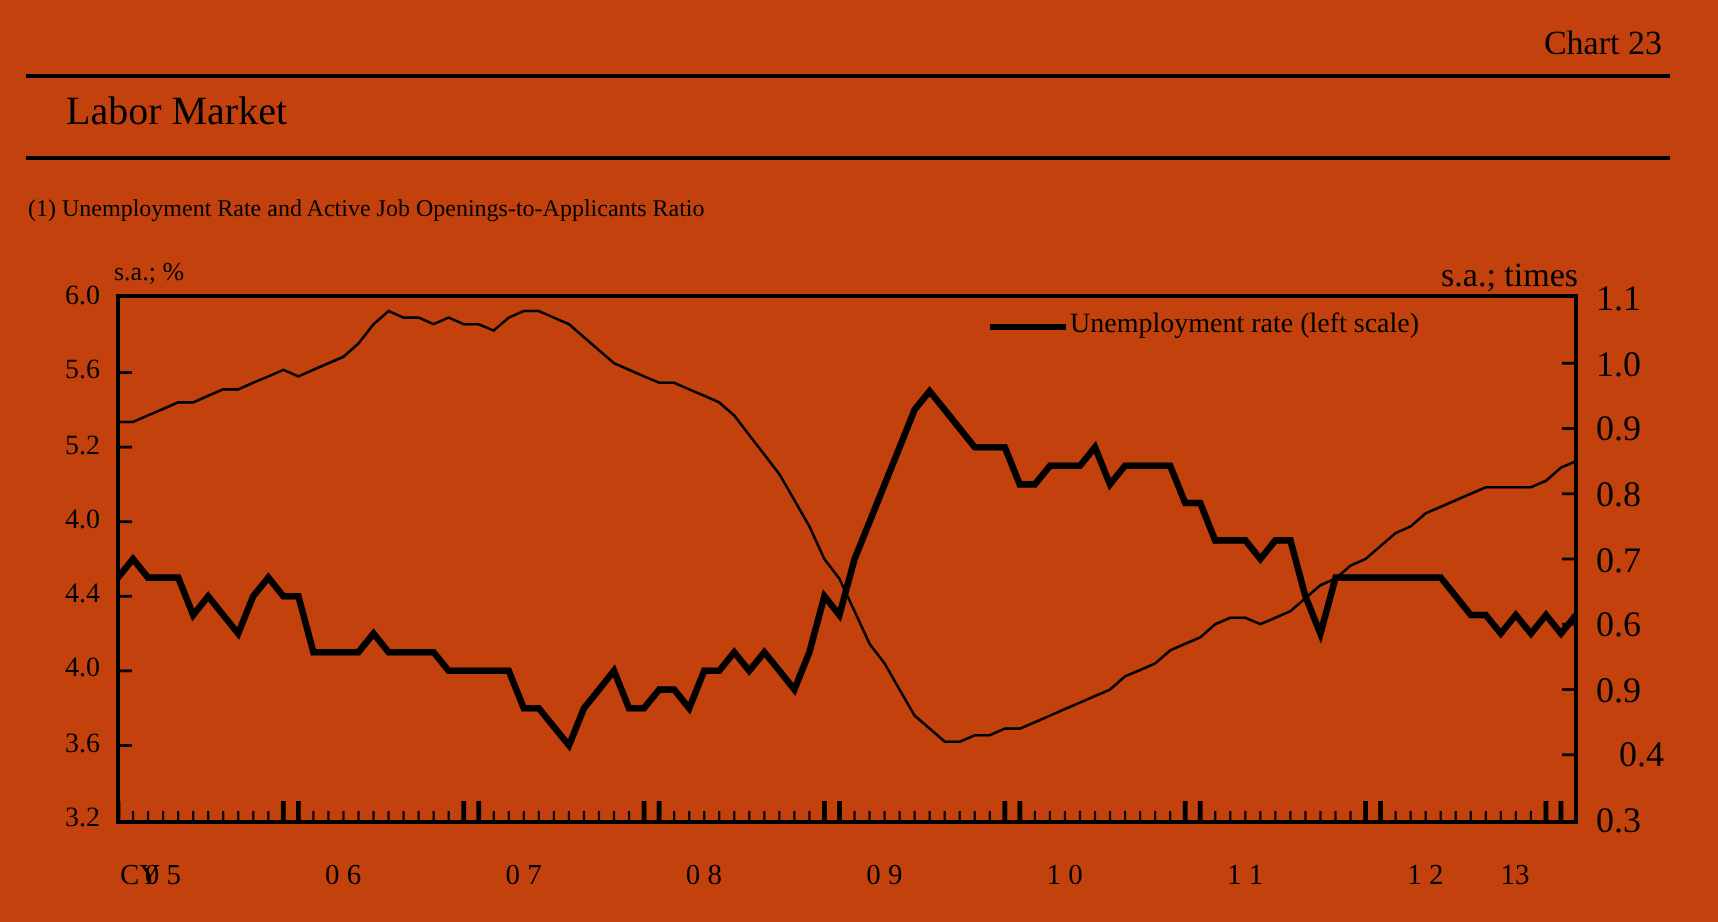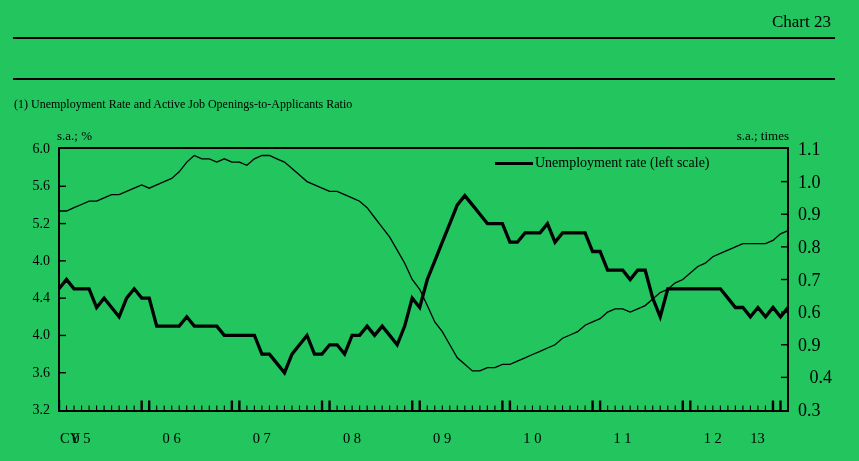--- a/index.html
+++ b/index.html
@@ -1,27 +1,27 @@
 <!DOCTYPE html>
 <html><head>
 <meta charset="utf-8">
 <style>
   html,body { margin:0; padding:0; background:#fff; }
   .page {
-    position:relative; width:859px; height:461px; background:#22c55e;
+    position:relative; width:859px; height:461px; background:#c2410c;
     font-family:"Liberation Serif", serif; color:#000; overflow:hidden;
   }
   .chart-no { position:absolute; top:12px; right:28px; font-size:17px; }
   .rule { position:absolute; left:13px; width:822px; height:0; border-top:2px solid #000; }
   .rule-top { top:37px; }
   .rule-bottom { top:78px; }
   .title { position:absolute; left:33px; top:45px; margin:0; font-size:20px; font-weight:normal; }
   .subtitle { position:absolute; left:14px; top:97px; font-size:12px; }
   .unit-left { position:absolute; left:57px; top:128px; font-size:13px; }
-  .unit-right { position:absolute; right:70px; top:128px; font-size:13px; }
+  .unit-right { position:absolute; right:70px; top:128px; font-size:17px; }
   .plot { position:absolute; left:58px; top:147px; width:652px; height:265px; }
   .plot svg { position:absolute; left:0; top:0; }
   .ytick-l {
     position:absolute; width:34px; text-align:right; font-size:14px; line-height:16px;
   }
   .ytick-r {
     position:absolute; width:34px; text-align:left; font-size:18px; line-height:16px;
   }
   .xlabel {
     position:absolute; top:430px; width:56px; text-align:left;
@@ -36,20 +36,21 @@
   .legend-text { font-size:14px; line-height:17px; margin-left:2px; white-space:nowrap; }
   .legend-text sup { font-size:10px; margin-left:6px; }
 </style>
 </head>
 <body>
 
 <div class="page">
 
   <div class="chart-no">Chart 23</div>
   <div class="rule rule-top"></div>
+  <h1 class="title">Labor Market</h1>
   <div class="rule rule-bottom"></div>
   <div class="subtitle">(1) Unemployment Rate and Active Job Openings-to-Applicants Ratio</div>
 
   <div class="unit-left">s.a.; %</div>
   <div class="unit-right">s.a.; times</div>
 
   <div class="plot">
     <svg id="plot-svg" width="731" height="265" viewBox="0 0 731 265">
         <rect x="1" y="1" width="729" height="263" fill="none" stroke="#000" stroke-width="2"></rect>
         <line x1="2" y1="39.28571428571432" x2="8" y2="39.28571428571432" stroke="#000" stroke-width="1.4"></line>

